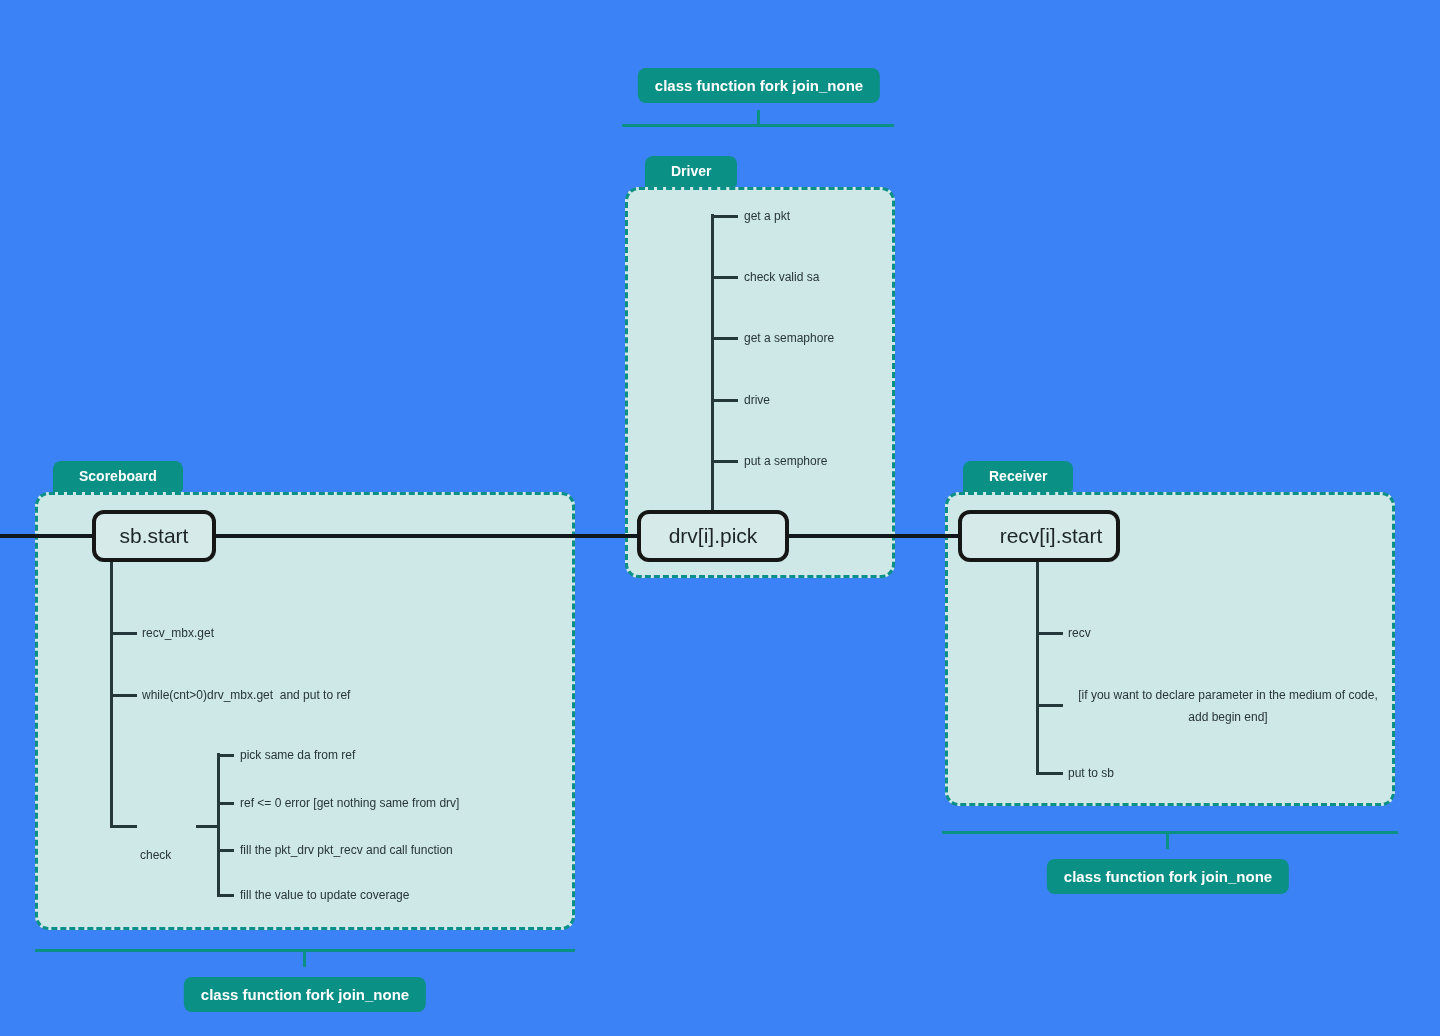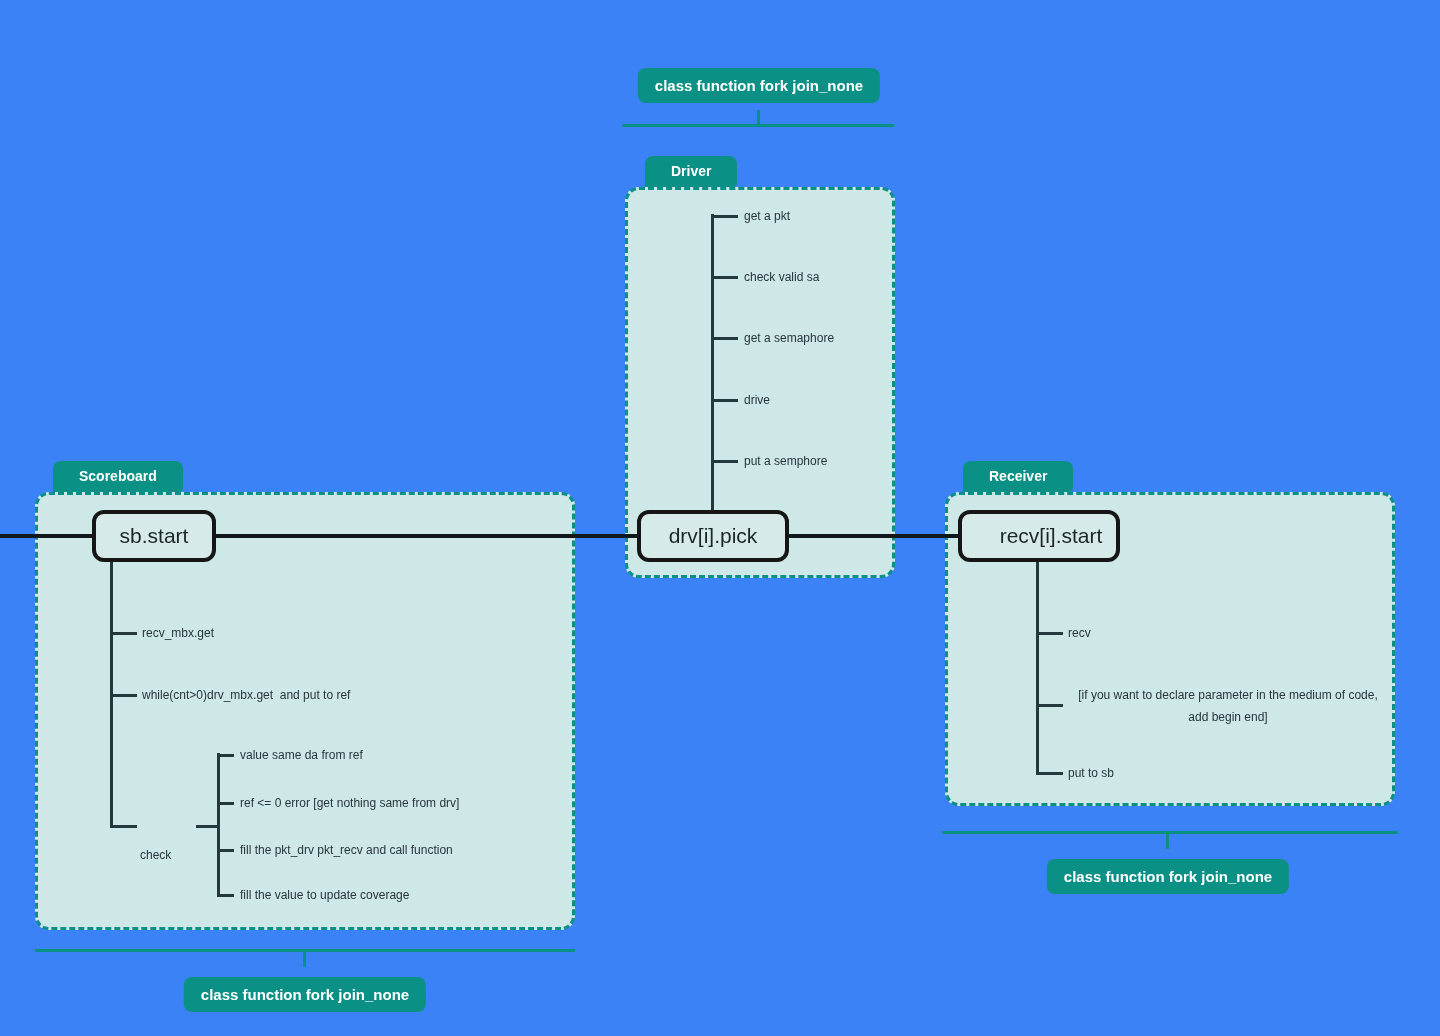--- a/index.html
+++ b/index.html
@@ -102,21 +102,21 @@
   <div class="branch" style="left:142px;top:684px;">while(cnt&gt;0)drv_mbx.get  and put to ref</div>
   <div class="branch" style="left:140px;top:815px;margin-top:29px;">check</div>
 
   <div class="hstub" style="left:196px;top:825px;width:23px;"></div>
   <div class="vline" style="left:217px;top:753px;height:144px;"></div>
   <div class="hstub" style="left:217px;top:754px;width:17px;"></div>
   <div class="hstub" style="left:217px;top:802px;width:17px;"></div>
   <div class="hstub" style="left:217px;top:849px;width:17px;"></div>
   <div class="hstub" style="left:217px;top:894px;width:17px;"></div>
 
-  <div class="branch" style="left:240px;top:744px;">value same da from ref</div>
+  <div class="branch" style="left:240px;top:744px;">pick same da from ref</div>
   <div class="branch" style="left:240px;top:792px;">ref &lt;= 0 error [get nothing same from drv]</div>
   <div class="branch" style="left:240px;top:839px;">fill the pkt_drv pkt_recv and call function</div>
   <div class="branch" style="left:240px;top:884px;">fill the value to update coverage</div>
 
   <div class="teal-h" style="left:35px;top:949px;width:540px;"></div>
   <div class="teal-v" style="left:303px;top:952px;height:15px;"></div>
   <div class="badge" style="left:305px;top:977px;">class function fork join_none</div>
 
   <div class="dashed-box" style="left:945px;top:492px;width:450px;height:314px;"></div>
   <div class="tag" style="left:963px;top:461px;">Receiver</div>

